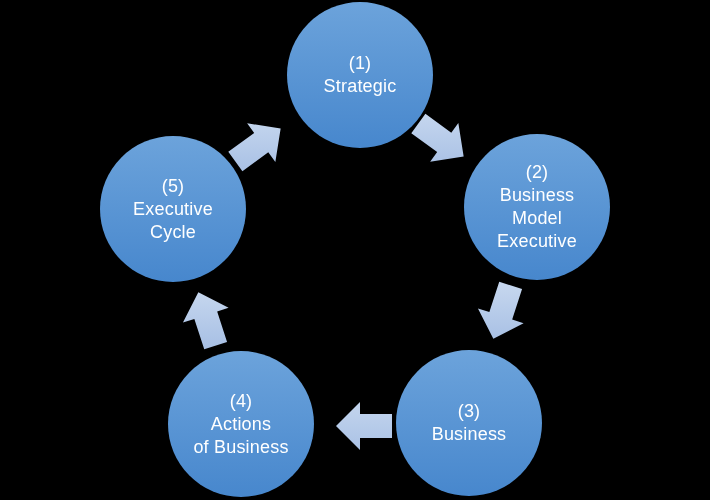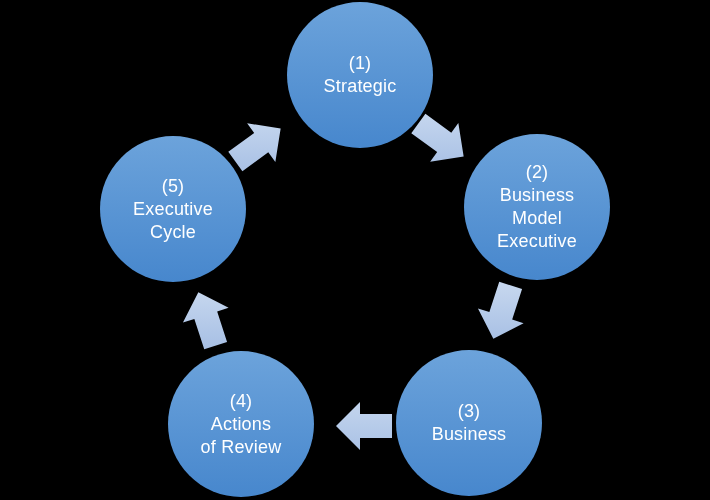--- a/index.html
+++ b/index.html
@@ -83,21 +83,21 @@
       <div class="node" style="left: 396px; top: 350px; width: 146px; height: 146px; background-image: linear-gradient(rgb(108, 163, 219), rgb(71, 135, 205));">
         <div class="node-text" style="color: rgb(255, 255, 255);">
           <div>(3)</div>
           <div>Business</div>
         </div>
       </div>
       <div class="node" style="left: 168px; top: 351px; width: 146px; height: 146px; background-image: linear-gradient(rgb(108, 163, 219), rgb(71, 135, 205));">
         <div class="node-text" style="color: rgb(255, 255, 255);">
           <div>(4)</div>
           <div>Actions</div>
-          <div>of Review</div>
+          <div>of Business</div>
         </div>
       </div>
       <div class="node" style="left: 100px; top: 136px; width: 146px; height: 146px; background-image: linear-gradient(rgb(108, 163, 219), rgb(71, 135, 205));">
         <div class="node-text" style="color: rgb(255, 255, 255);">
           <div>(5)</div>
           <div>Executive</div>
           <div>Cycle</div>
         </div>
       </div>
     </div>

